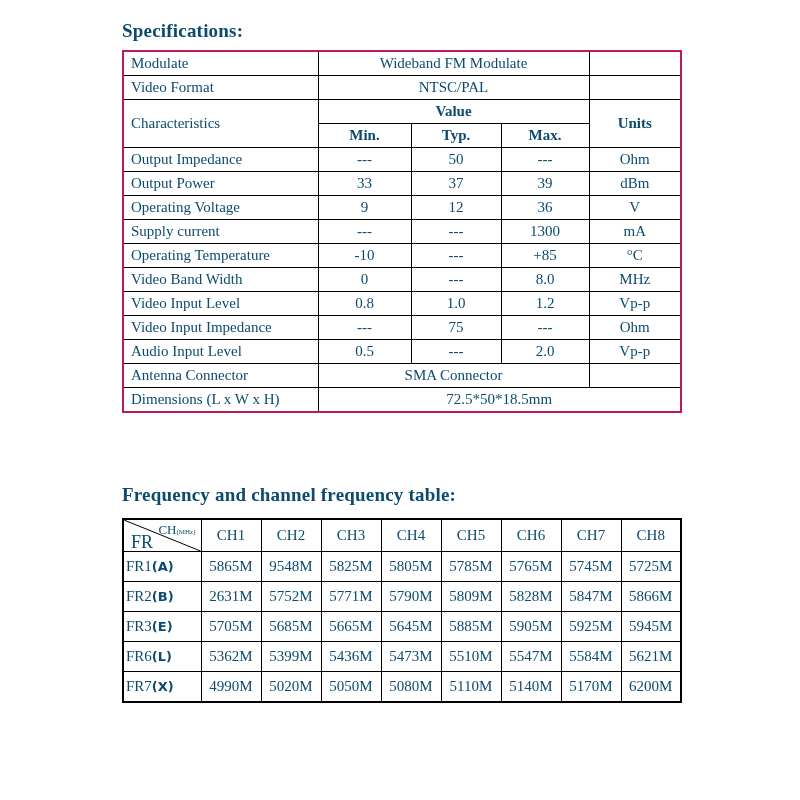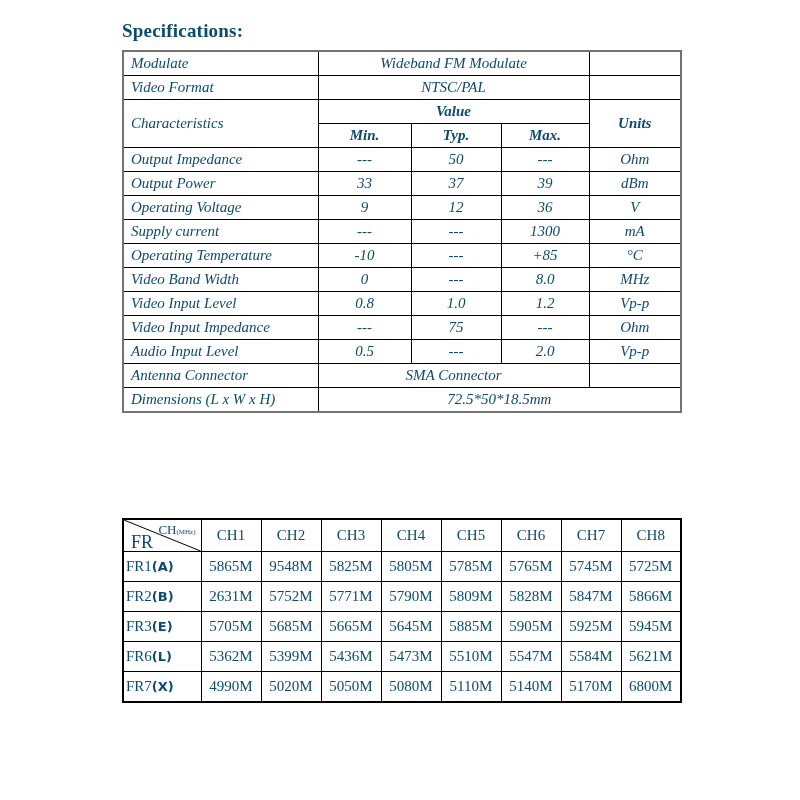--- a/index.html
+++ b/index.html
@@ -17,22 +17,21 @@
   }
   #spec-title{top:20px;}
   #freq-title{top:484px;}
 
   table{border-collapse:collapse;table-layout:fixed;}
   td{border:1px solid #000;font-size:15px;overflow:hidden;white-space:nowrap;}
 
   
   .spec{
     position:absolute;left:122px;top:50px;width:558px;
-    border:2px solid #737373;
-    font-style:italic;
+    border:2px solid #be185d;
   }
   .spec td{height:23px;padding:0 4px;}
   .spec .lbl{text-align:left;padding-left:7px;}
   .spec .ctr{text-align:center;}
   .spec .bold{font-weight:bold;}
 
   
   .freq{
     position:absolute;left:122px;top:518px;width:558px;
     border:2px solid #000;
@@ -162,20 +161,21 @@
         <td class="ctr" colspan="3">SMA Connector</td>
         <td class="ctr"></td>
       </tr>
       <tr>
         <td class="lbl">Dimensions  (L x W x H)</td>
         <td class="ctr" colspan="4">72.5*50*18.5mm</td>
       </tr>
     </tbody>
   </table>
 
+  <div class="section-title" id="freq-title">Frequency and channel frequency table:</div>
 
   <table class="freq">
     <colgroup>
       <col style="width:78px">
         <col style="width:60px">
         <col style="width:60px">
         <col style="width:60px">
         <col style="width:60px">
         <col style="width:60px">
         <col style="width:60px">
@@ -247,18 +247,18 @@
       </tr>
       <tr>
         <td class="band"><span>FR7</span><span class="band-letter">(X)</span></td>
         <td>4990M</td>
         <td>5020M</td>
         <td>5050M</td>
         <td>5080M</td>
         <td>5110M</td>
         <td>5140M</td>
         <td>5170M</td>
-        <td>6800M</td>
+        <td>6200M</td>
       </tr>
     </tbody>
   </table>
 
 </div>
 
 </body></html>

